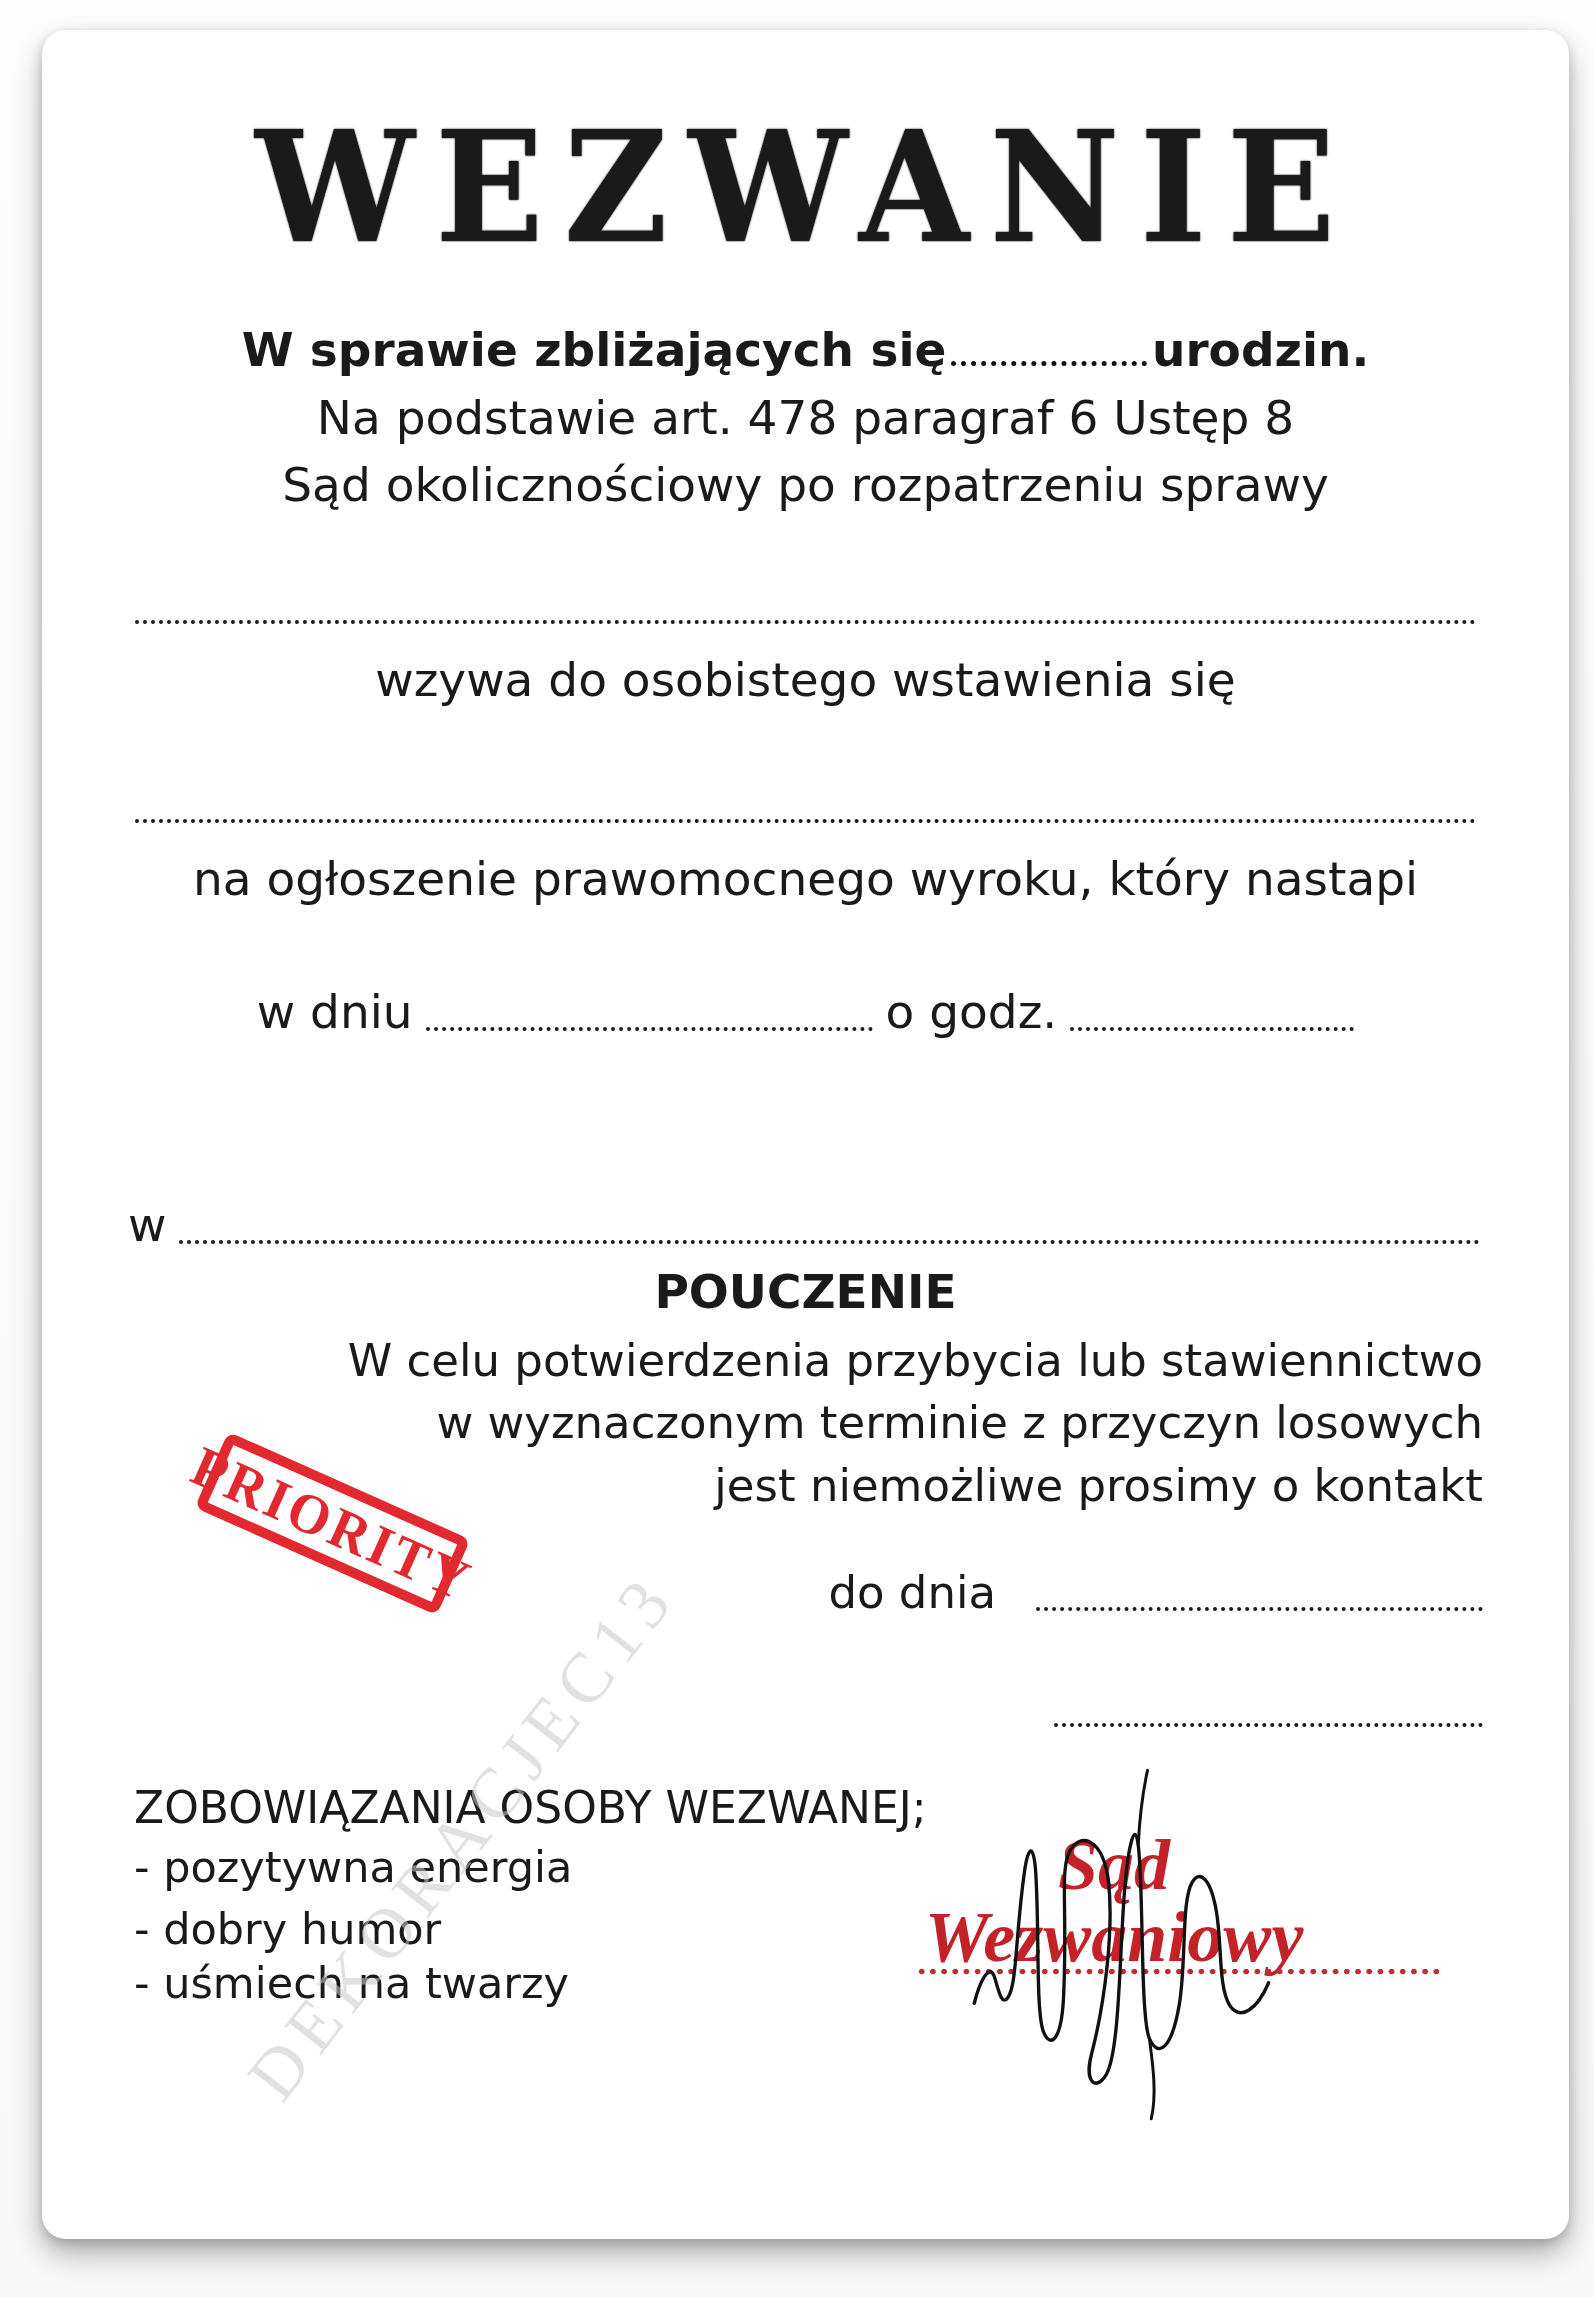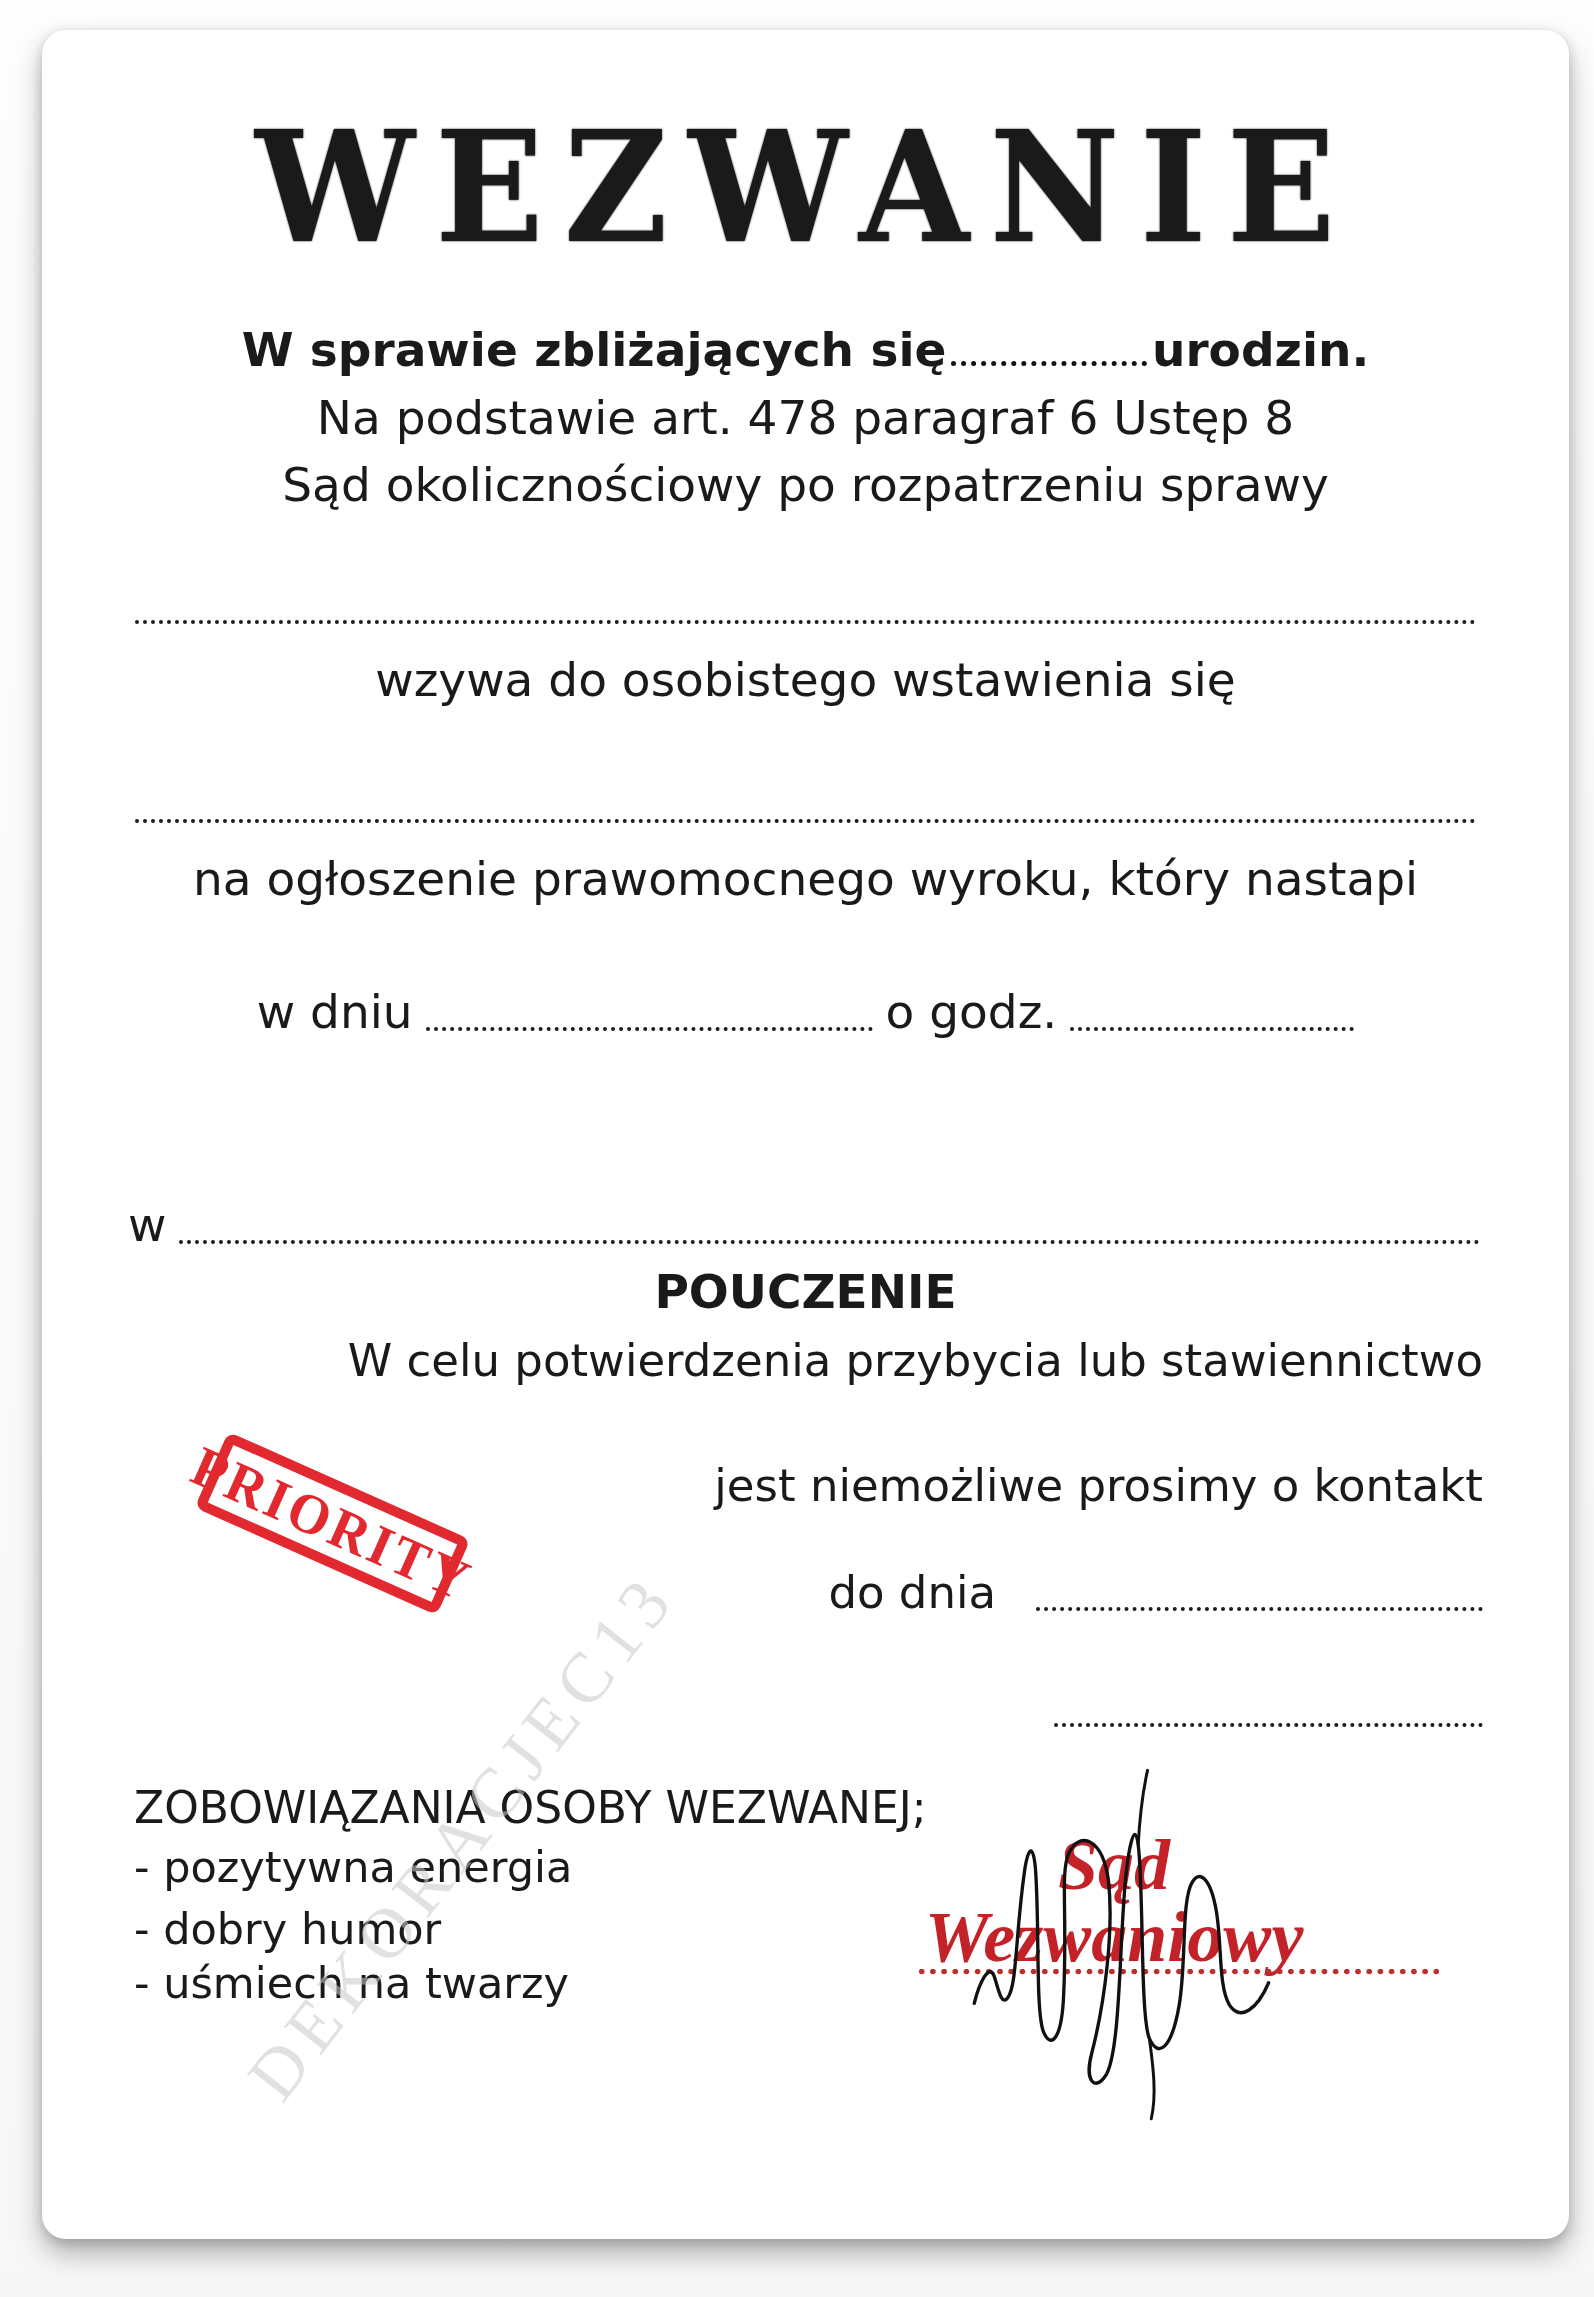--- a/index.html
+++ b/index.html
@@ -127,20 +127,21 @@
     </div>
 
     <div class="abs row" style="top:1171px;left:86px;right:89px;gap:13px;">
       <span class="hand lbl">w</span>
       <span class="blank" style="flex:1;"></span>
     </div>
 
     <div class="abs center hand bold section-heading">POUCZENIE</div>
 
     <div class="abs hand small right-line" style="top:1308px;">W celu potwierdzenia przybycia lub stawiennictwo</div>
+    <div class="abs hand small right-line" style="top:1370px;">w wyznaczonym terminie z przyczyn losowych</div>
     <div class="abs hand small right-line" style="top:1433px;">jest niemożliwe prosimy o kontakt</div>
 
     <div class="abs row rightward" style="top:1540px;right:86px;left:0;gap:40px;">
       <span class="hand small lbl">do dnia</span>
       <span class="blank" style="width:447px;"></span>
     </div>
 
     <div class="abs row rightward" style="top:1661px;right:86px;left:0;">
       <span class="blank" style="width:429px;"></span>
     </div>

